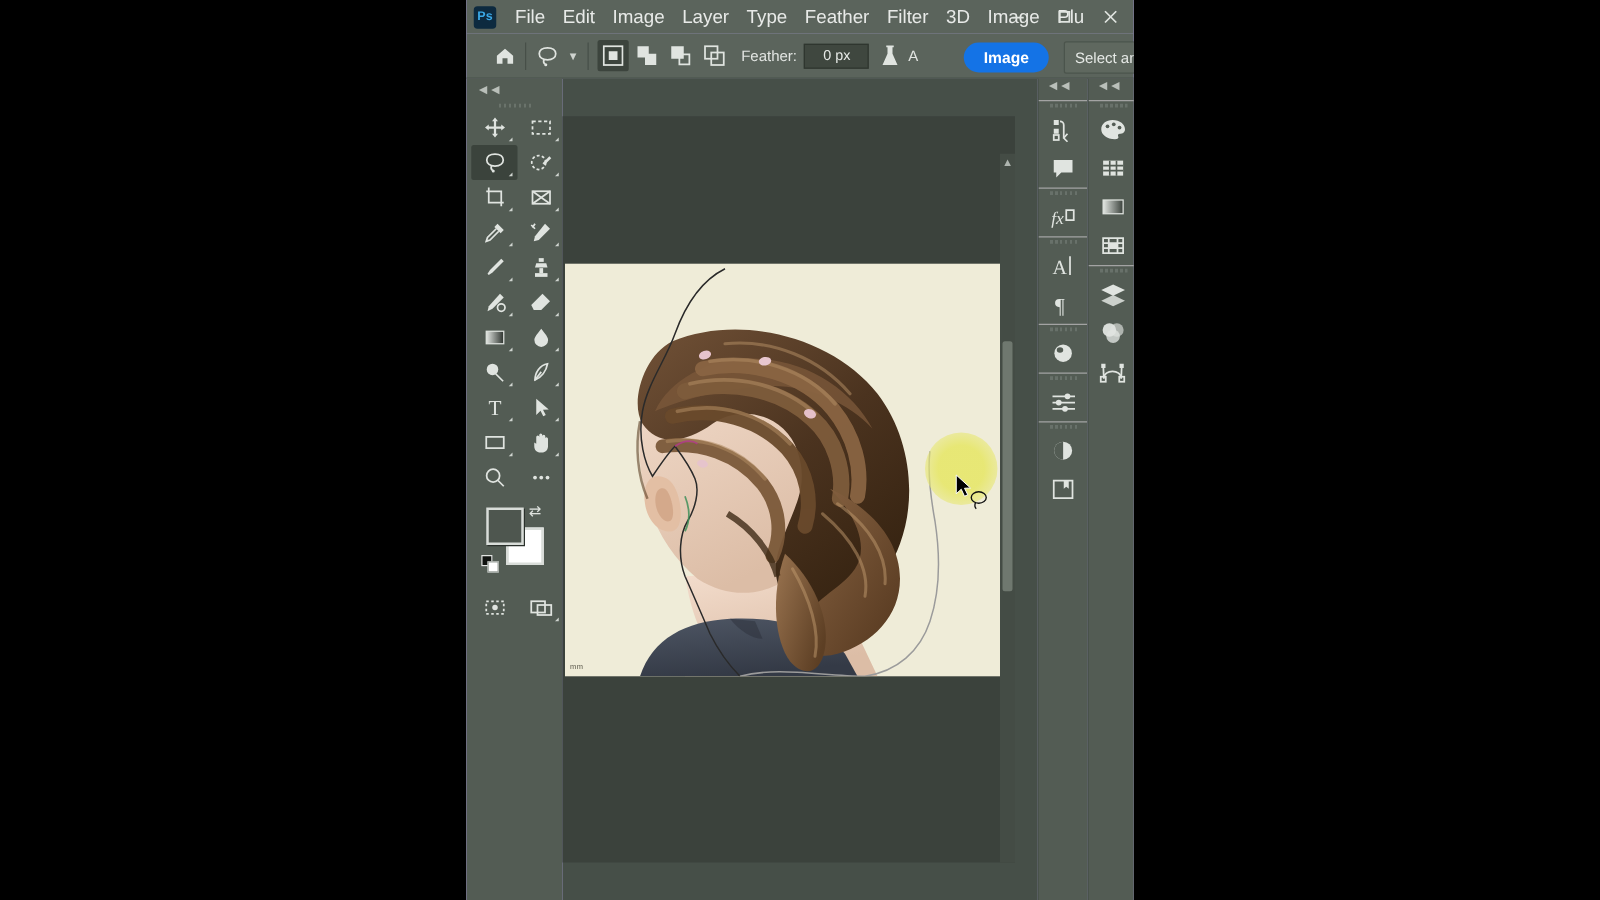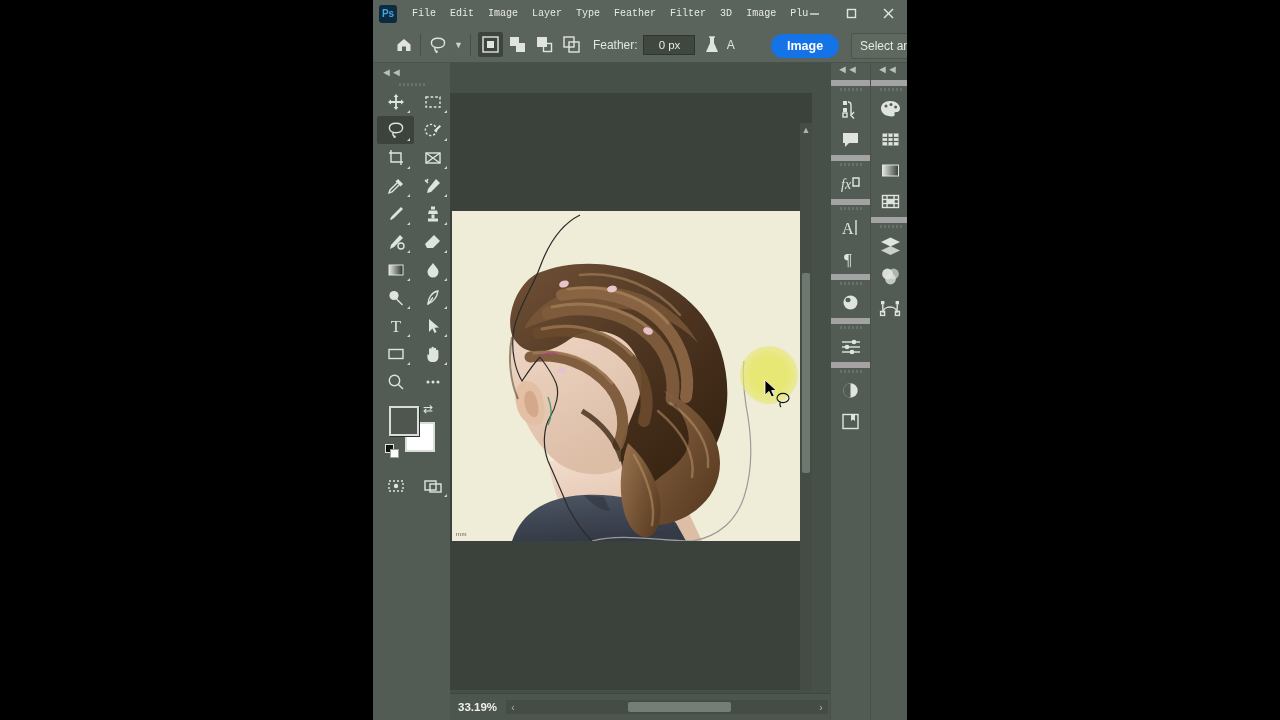--- a/index.html
+++ b/index.html
@@ -22,22 +22,22 @@
     display: flex; align-items: center;
   }
   .ps-logo {
     width: 18px; height: 18px; margin-left: 6px; margin-right: 8px;
     background: #0d2a3f; border-radius: 3px;
     color: #3aa9e8; font-size: 10px; font-weight: bold;
     display: flex; align-items: center; justify-content: center;
     font-family: "Liberation Sans", sans-serif;
   }
   .menu-item {
-    color: #e8eae8; font-size: 10px;
-    padding: 4px 7px; white-space: nowrap; font-family: Liberation Mono, monospace;
+    color: #e8eae8; font-size: 15px;
+    padding: 4px 7px; white-space: nowrap;
   }
   .win-buttons { position: absolute; right: 0; top: 0; display: flex; height: 27px; }
   .win-btn {
     width: 37px; height: 27px; color: #dfe2df;
     display: flex; align-items: center; justify-content: center;
     font-size: 13px;
   }
   .win-btn svg { display: block; }
   
   .optionsbar {
@@ -187,21 +187,21 @@
   .hscroll .track { position: relative; flex: 1; height: 10px; }
   .hscroll .thumb { position: absolute; left: 108px; top: 0; width: 103px; height: 10px; background: #757e76; border-radius: 2px; }
   
   .rail {
     position: absolute; top: 63px; width: 40px; height: 657px;
     background: #535c54; border-left: 1px solid #474f48;
   }
   #rail-a { left: 457px; }
   #rail-b { left: 497px; }
   .rail-head { height: 17px; color: #b9bfb9; font-size: 11px; letter-spacing: -1px; padding-left: 6px; }
-  .rail-group { border-top: 6px solid #a3a3a3; }
+  .rail-group { border-top: 1px solid #a3a3a3; }
   .rail-dots { height: 7px; display: flex; align-items: center; justify-content: center; }
   .rail-dots span { display: block; width: 22px; height: 3px; background: repeating-linear-gradient(90deg,#68716a 0 2px,transparent 2px 4px); }
   .rail-icon { height: 31px; display: flex; align-items: center; justify-content: center; }
   svg { display: block; }
   .ic { stroke: #e0e4e0; fill: none; stroke-width: 1.4; }
   .icf { fill: #e0e4e0; }
 </style>
 </head>
 <body>
 
@@ -590,30 +590,20 @@
         </svg>
       </div>
 
       <div class="vscroll">
         <div class="arrow">▲</div>
         <div class="thumb"></div>
 
       </div>
     </div>
 
-    <div class="statusbar">
-      <div class="zoomval">33.19%</div>
-      <div class="hscroll">
-        <div class="arrow">‹</div>
-        <div class="track">
-          <div class="thumb"></div>
-        </div>
-        <div class="arrow">›</div>
-      </div>
-    </div>
   </div>
 
   <div class="rail" id="rail-a">
     <div class="rail-head">◄◄</div>
 
     <div class="rail-group">
       <div class="rail-dots">
           <span></span>
         </div>
       <div class="rail-icon">

